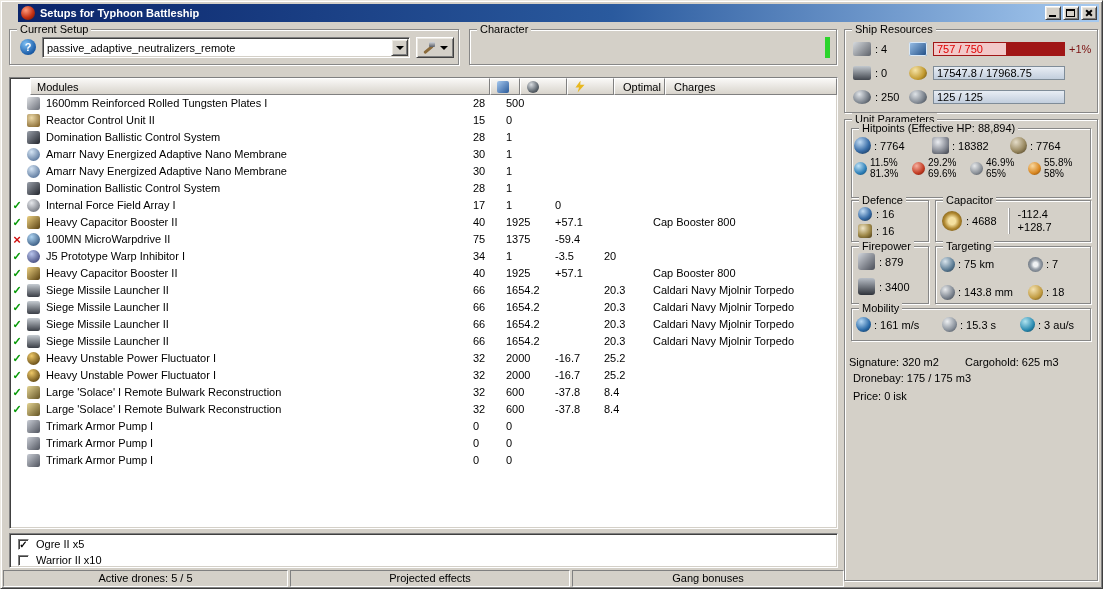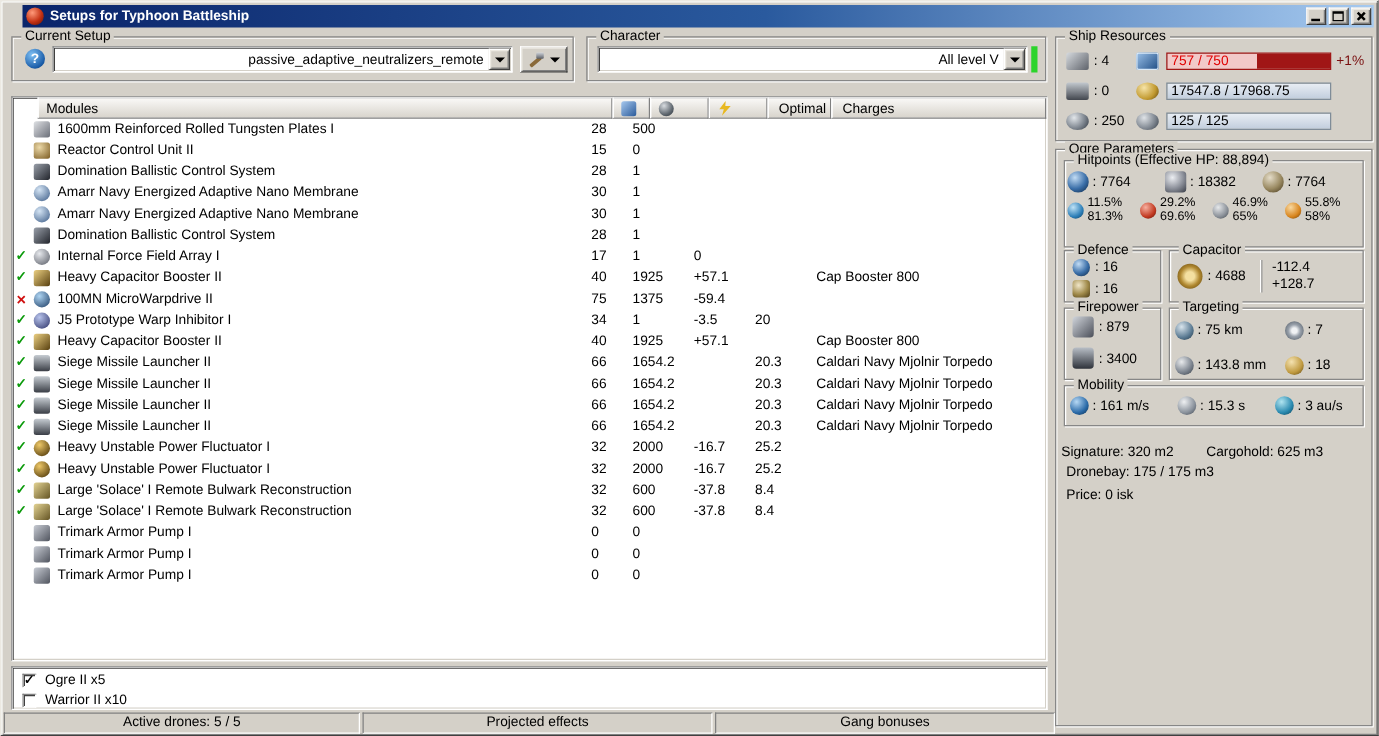--- a/index.html
+++ b/index.html
@@ -33,21 +33,21 @@
   .raised { background:#d4d0c8; border:1px solid; border-color:#fff #404040 #404040 #fff;
     box-shadow: inset 1px 1px 0 #ece9e2, inset -1px -1px 0 #808080; }
   .arrow-down { width:0; height:0; border-left:4px solid transparent; border-right:4px solid transparent; border-top:4px solid #000; }
 
   
   .gb-setup { left:8px; top:28px; width:450px; height:36px; }
   .help-ic { position:absolute; left:10px; top:9px; width:16px; height:16px; border-radius:50%;
     background:radial-gradient(circle at 35% 30%,#7ec0f4,#1a5ca8 70%,#0a3468);
     color:#fff; font-weight:bold; font-size:11px; text-align:center; line-height:16px; }
   .combo { position:absolute; height:21px; display:flex; align-items:center; }
-  .combo .combo-text { flex:1; padding:0 4px; white-space:nowrap; overflow:hidden;text-align:right; }
+  .combo .combo-text { flex:1; padding:0 4px; white-space:nowrap; overflow:hidden; }
   .combo .combo-btn { width:17px; height:17px; margin-right:1px; display:flex; align-items:center; justify-content:center; }
   .setup-combo { left:32px; top:7px; width:368px; }
   .tool-btn { position:absolute; left:406px; top:7px; width:38px; height:21px; display:flex; align-items:center; justify-content:center; gap:4px; }
   .tool-ic { position:relative; width:14px; height:14px; }
   .tool-ic::before { content:""; position:absolute; left:1px; top:7px; width:11px; height:3px; background:#8a6a3a; transform:rotate(-40deg); border-radius:1px; }
   .tool-ic::after { content:""; position:absolute; left:7px; top:1px; width:6px; height:5px; background:linear-gradient(#cfd3d9,#5a5e66); border-radius:1px; }
 
   .gb-character { left:468px; top:28px; width:368px; height:36px; }
   .char-combo { left:8px; top:7px; width:344px; }
   .char-indicator { position:absolute; left:355px; top:7px; width:5px; height:21px; background:#2cd42c; }
@@ -203,26 +203,20 @@
         </span>
     </div>
     <div class="raised tool-btn" data-name="setup-tools-button">
       <span class="tool-ic" data-name="tool-icon"></span>
       <span class="arrow-down" data-name="chevron-down-icon"></span>
     </div>
   </div>
 
   <div class="groupbox gb-character" data-name="character-panel">
     <span class="gb-label" data-name="character-label">Character</span>
-    <div class="combo field char-combo" data-name="character-combobox">
-      <span class="combo-text" data-name="character-combobox-value">All level V</span>
-      <span class="combo-btn raised" data-name="character-combobox-arrow">
-          <span class="arrow-down" data-name="chevron-down-icon"></span>
-        </span>
-    </div>
     <div class="char-indicator" data-name="character-skill-indicator" style="background: rgb(44, 212, 44);"></div>
   </div>
 
   <div class="field modules-panel" data-name="modules-table">
     <div class="mheader" data-name="modules-table-header">
       <div class="hcell h-name" data-name="modules-column-header">Modules</div>
       <div class="hcell h-cpu" data-name="cpu-column-header">
           <span class="colic" data-name="cpu-column-icon"></span>
         </div>
       <div class="hcell h-pg" data-name="powergrid-column-header">
@@ -536,21 +530,21 @@
     </div>
     <div class="sr-row" data-name="resource-row-drone">
       <span class="sri" data-name="calibration-icon"></span>
       <span class="sr-val" data-name="calibration-value">: 250</span>
       <span class="sri" data-name="drone-bandwidth-icon"></span>
       <span class="sr-bar" data-name="drone-bandwidth-bar"><span class="val" data-name="drone-bandwidth-text">125 / 125</span></span>
     </div>
   </div>
 
   <div class="groupbox gb-params" data-name="ship-parameters-panel">
-    <span class="gb-label" data-name="ship-parameters-label">Ogre Parameters</span>
+    <span class="gb-label" data-name="ship-parameters-label">Unit Parameters</span>
 
     <div class="groupbox sub hp-box" data-name="hitpoints-panel">
       <span class="gb-label" data-name="hitpoints-label">Hitpoints (Effective HP: 88,894)</span>
       <div class="hp-row" data-name="hitpoints-values-row">
         <div class="hp-cell" data-name="shield-hp">
           <span class="ri" data-name="shield-icon"></span>
           <span class="val" data-name="shield-hp-value">: 7764</span>
         </div>
         <div class="hp-cell" data-name="armor-hp">
           <span class="ri" data-name="armor-icon"></span>

